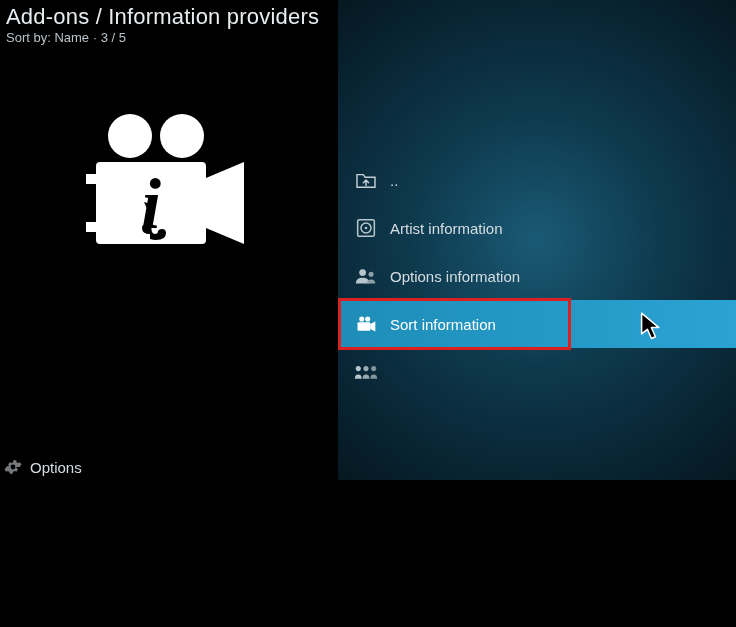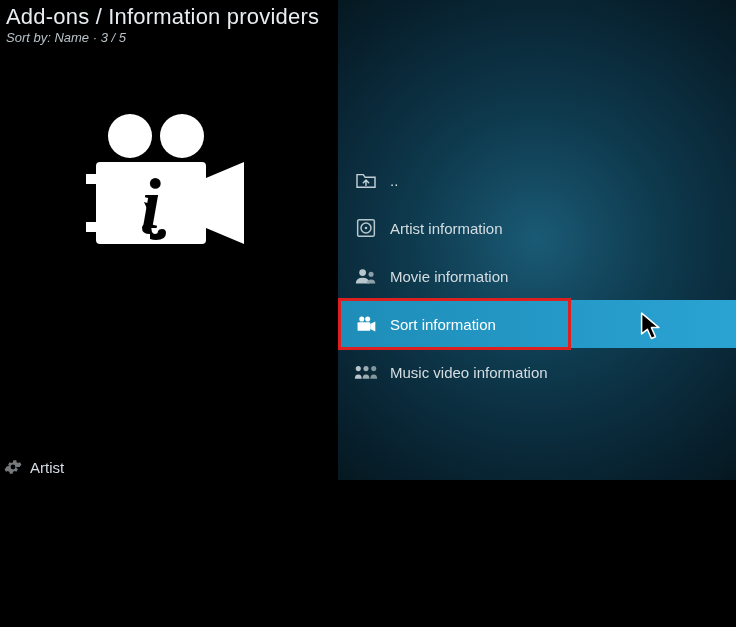--- a/index.html
+++ b/index.html
@@ -40,21 +40,20 @@
       font-size: 22px;
       font-weight: 300;
       color: #e8edf0;
       letter-spacing: 0.2px;
     }
     .subtitle {
       font-size: 13px;
       color: #b8c2c8;
       margin-top: 0;
       font-weight: 400;
-      font-style: italic;
     }
     .category-icon {
       position: absolute;
       top: 106px;
       left: 72px;
       width: 180px;
       height: 160px;
     }
     .list {
       position: absolute;
@@ -141,21 +140,21 @@
       </svg>
     </div>
 
     <div class="footer">
       <span class="gear">
         <svg width="18" height="18" viewBox="0 0 24 24">
           <path fill="#d5dde2" d="M12 8a4 4 0 100 8 4 4 0 000-8zm9.4 4a7.6 7.6 0 00-.1-1.2l2.1-1.6-2-3.4-2.5 1a7.7 7.7 0 00-2.1-1.2l-.4-2.6h-4l-.4 2.6a7.7 7.7 0 00-2.1 1.2l-2.5-1-2 3.4 2.1 1.6A7.6 7.6 0 002.6 12c0 .4 0 .8.1 1.2L.6 14.8l2 3.4 2.5-1c.6.5 1.3.9 2.1 1.2l.4 2.6h4l.4-2.6c.8-.3 1.5-.7 2.1-1.2l2.5 1 2-3.4-2.1-1.6c.1-.4.1-.8.1-1.2z" opacity="0.55"></path>
           <circle cx="12" cy="12" r="3.2" fill="#000"></circle>
         </svg>
       </span>
-      <span>Artist</span>
+      <span>Options</span>
     </div>
   </div>
 
   <div class="right-panel">
     <div class="list">
 
       <div class="list-item">
         <span class="icon-box">
           <svg width="22" height="18" viewBox="0 0 24 20">
             <path d="M2 4 h7 l2 3 h11 v11 h-20 z" fill="none" stroke="#c3d0d7" stroke-width="1.6"></path>
@@ -178,21 +177,21 @@
 
       <div class="list-item">
         <span class="icon-box">
           <svg width="22" height="20" viewBox="0 0 26 22">
             <circle cx="9" cy="7" r="4" fill="#b8c6cd"></circle>
             <path d="M1 20 q0 -7 8 -7 q8 0 8 7 z" fill="#b8c6cd"></path>
             <circle cx="19" cy="9" r="3" fill="#8fa0a8"></circle>
             <path d="M14 20 q0 -5 5 -5 q5 0 5 5 z" fill="#8fa0a8"></path>
           </svg>
         </span>
-        <span>Movie information</span>
+        <span>Options information</span>
       </div>
 
       <div class="list-item selected">
         <span class="icon-box">
           <svg width="22" height="18" viewBox="0 0 26 20">
             <circle cx="8" cy="4" r="3" fill="#fff"></circle>
             <circle cx="15" cy="4" r="3" fill="#fff"></circle>
             <rect x="3" y="8" width="15" height="10" rx="1" fill="#fff"></rect>
             <path d="M18 10 l6 -3 v12 l-6 -3 z" fill="#fff"></path>
           </svg>
@@ -204,21 +203,20 @@
         <span class="icon-box">
           <svg width="24" height="18" viewBox="0 0 28 20">
             <circle cx="5" cy="6" r="3" fill="#b8c6cd"></circle>
             <path d="M1 18 q0 -5 4 -5 q4 0 4 5 z" fill="#b8c6cd"></path>
             <circle cx="14" cy="6" r="3" fill="#9aabb2"></circle>
             <path d="M10 18 q0 -5 4 -5 q4 0 4 5 z" fill="#9aabb2"></path>
             <circle cx="23" cy="6" r="3" fill="#82949c"></circle>
             <path d="M19 18 q0 -5 4 -5 q4 0 4 5 z" fill="#82949c"></path>
           </svg>
         </span>
-        <span>Music video information</span>
       </div>
 
 
     </div>
   </div>
 
   <div class="red-highlight"></div>
 
   <div class="cursor">
     <svg width="24" height="30" viewBox="0 0 20 26">

